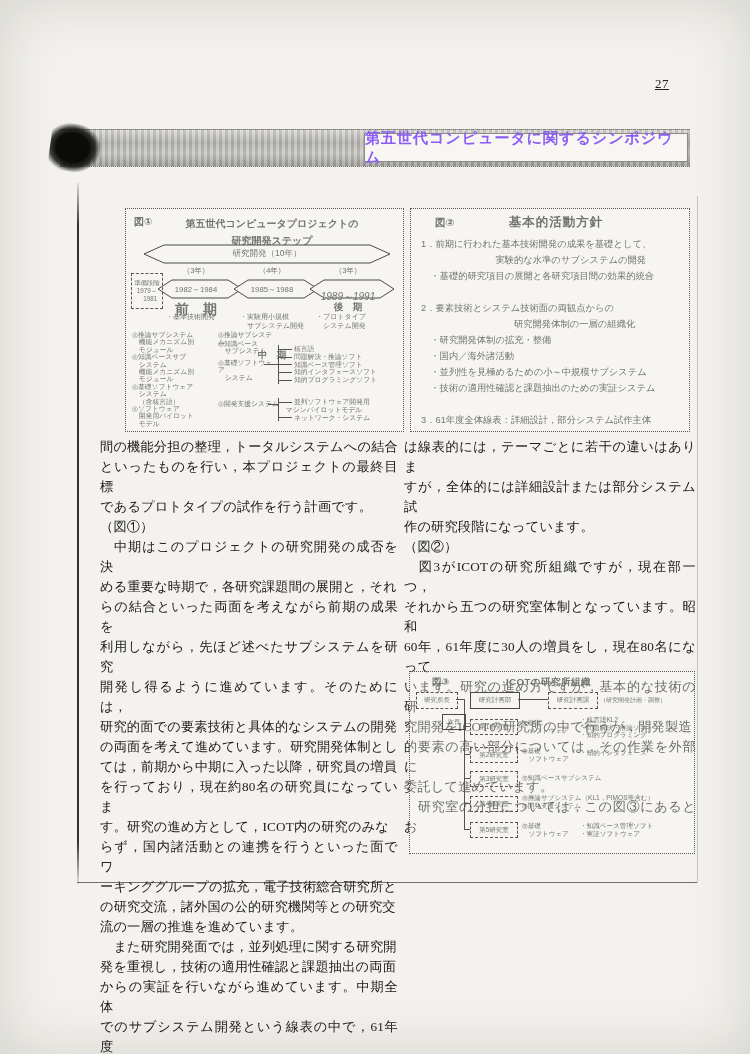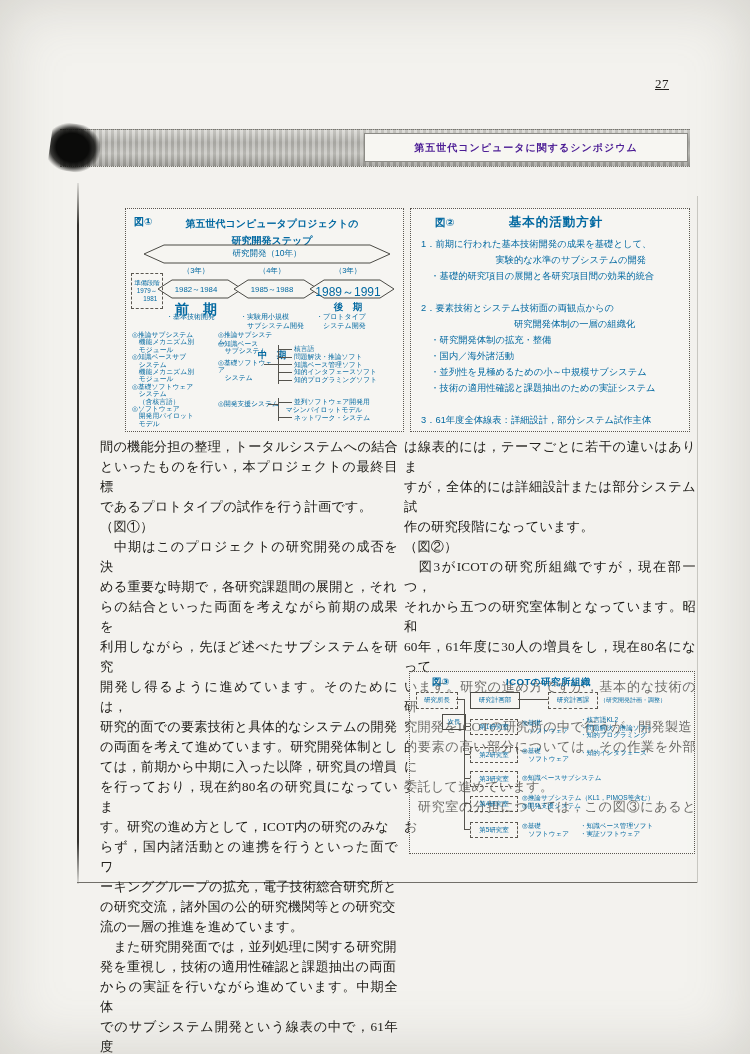--- a/index.html
+++ b/index.html
@@ -28,29 +28,29 @@
   .banner-blob{
     left:50px; top:124px; width:50px; height:48px;
     background:radial-gradient(ellipse at 45% 50%, #0b0b0a 0 42%, rgba(12,12,10,0.8) 58%, rgba(12,12,10,0) 74%);
     transform:rotate(8deg);
   }
   .banner-titlebox{
     left:364px; top:133px; width:322px; height:27px;
     background:#f7f6f2; border:1px solid #8b8a85;
     display:flex; align-items:center; justify-content:center;
   }
-  .banner-title{font-size:10px; letter-spacing:1px; color:#4c1d95;}
+  .banner-title{font-size:15px; letter-spacing:1px; color:#8b5cf6;}
 
   .edge-left{left:77px; top:183px; width:2px; height:701px;
     background:linear-gradient(180deg, rgba(40,38,34,0.1), #33312d 6%, #33312d 94%, rgba(40,38,34,0.1));}
   .edge-bottom{left:77px; top:882px; width:620px; height:1px; background:#716f69;}
   .edge-right{left:697px; top:196px; width:1px; height:687px; background:#c8c7c1;}
 
   .figbox{border:1px dotted #5a564f; background:rgba(252,251,248,0.35);}
-  .figcontent{font-family:"Liberation Sans","DejaVu Sans",sans-serif; color:#0369a1;}
+  .figcontent{font-family:"Liberation Sans","DejaVu Sans",sans-serif; color:#737373;}
 
   .arrowshape{fill:#f6f5f1; stroke:#4b4a45; stroke-width:1;}
 
   .dashbox{border:1px dashed #5a564f; display:flex; align-items:center; justify-content:center;}
   .solidbox{border:1px solid #4b4a45; display:flex; align-items:center; justify-content:center;}
   .hline{background:#55534d; height:1px;}
   .vline{background:#55534d; width:1px;}
 
   .branch{border-left:1px solid #55534d; padding-left:0;}
   .branch .bitem{font-size:6.8px; line-height:7.8px; white-space:pre-line;}
@@ -94,21 +94,21 @@
     </svg>
 
     <div class="abs ctr" style="left:61px; top:39px; width:160px; font-size:8.5px;text-align:center;">研究開発（10年）</div>
 
     <div class="abs ctr" style="left:36px; top:57px; width:68px; font-size:7.5px;">（3年）</div>
     <div class="abs ctr" style="left:112px; top:57px; width:68px; font-size:7.5px;">（4年）</div>
     <div class="abs ctr" style="left:188px; top:57px; width:68px; font-size:7.5px;">（3年）</div>
 
     <div class="abs ctr" style="left:36px; top:75px; width:68px; font-size:7.8px;">1982～1984</div>
     <div class="abs ctr" style="left:112px; top:75px; width:68px; font-size:7.8px;">1985～1988</div>
-    <div class="abs ctr" style="left:188px; top:75px; width:68px; font-size:12px;">1989～1991</div>
+    <div class="abs ctr" style="left:188px; top:81px; width:68px; font-size:10px;font-style:italic;">1989～1991</div>
 
     <div class="abs dashbox pre ctr" style="left:5px; top:64px; width:30px; height:34px; font-size:6.3px; line-height:8px;">準備段階
 1979～
 　1981</div>
 
     <div class="abs ctr b" style="left:36px; top:92px; width:68px; font-size:14px;">前　期</div>
     <div class="abs ctr b" style="left:112px; top:92px; width:68px; font-size:9.5px;margin-top:48px;">中　期</div>
     <div class="abs ctr b" style="left:188px; top:92px; width:68px; font-size:9.5px;">後　期</div>
 
     <div class="abs pre" style="left:40px; top:104px; width:72px; font-size:7px; line-height:8.5px;">・基本技術開発</div>

